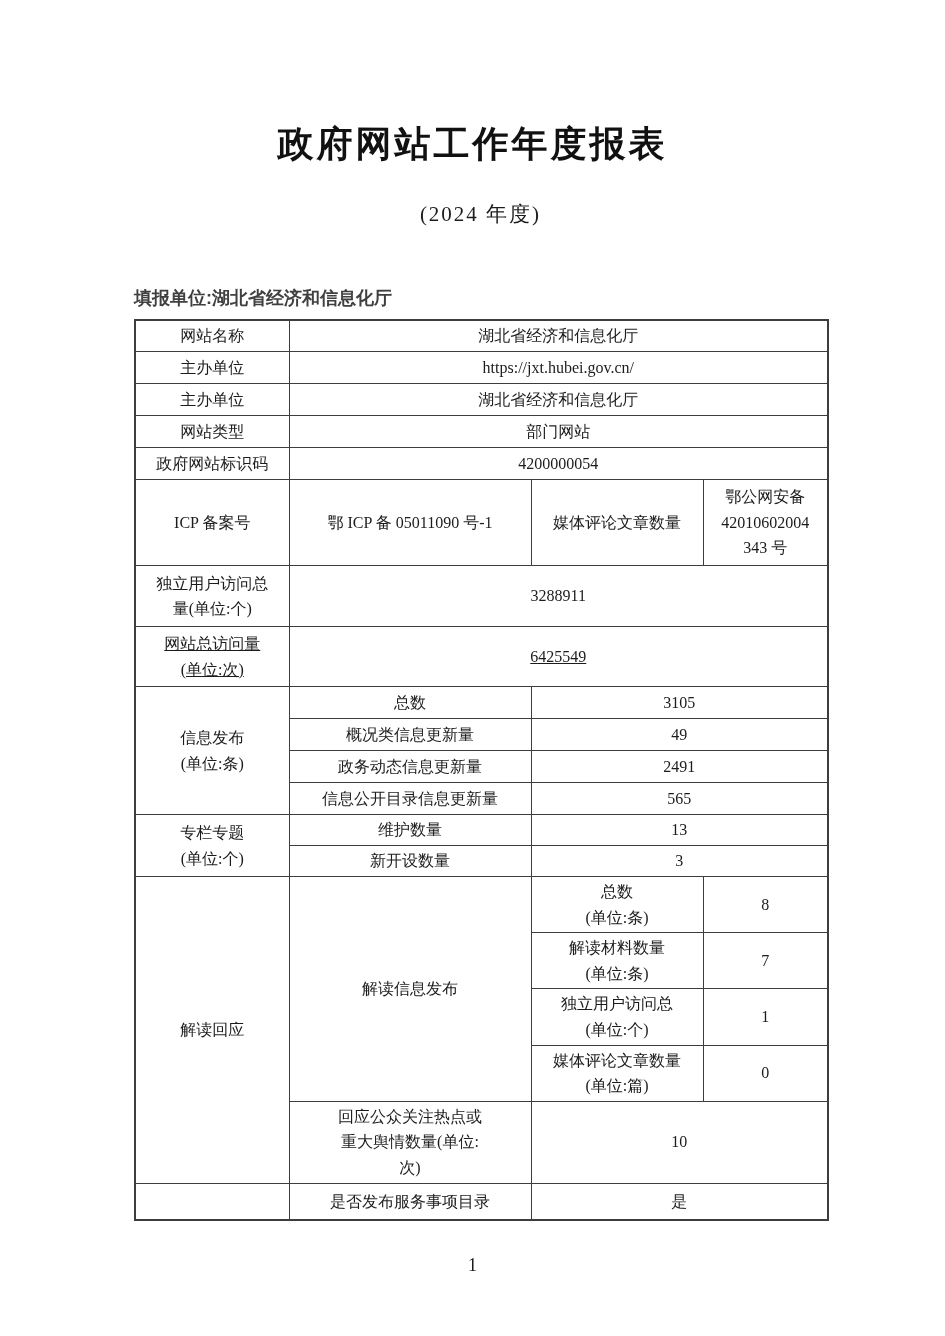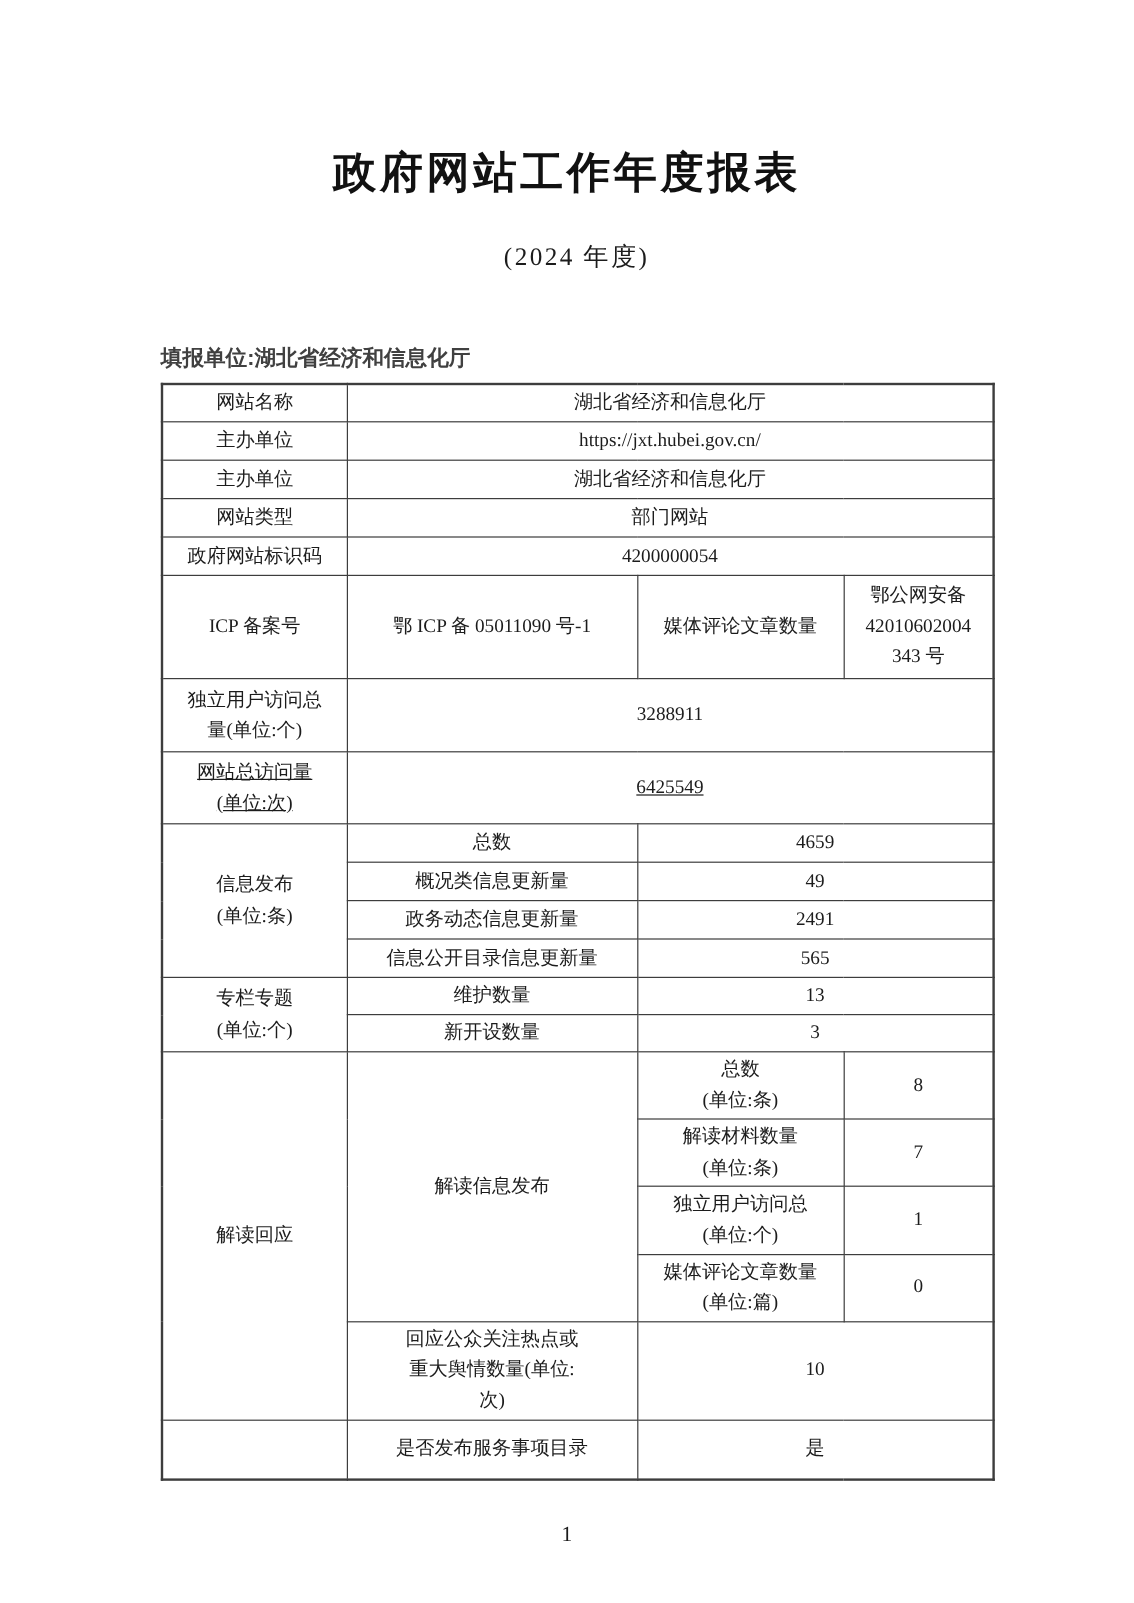--- a/index.html
+++ b/index.html
@@ -64,21 +64,21 @@
     color: #1c1c1c;
     overflow: hidden;
   }
   tr.h32 { height: 32px; }
   tr.h31 { height: 31px; }
   tr.h86 { height: 86px; }
   tr.h61 { height: 61px; }
   tr.h60 { height: 60px; text-decoration: underline; }
   tr.h54 { height: 54px; }
   tr.h72 { height: 72px; margin-left: 32px; }
-  tr.h50 { height: 50px; }
+  tr.h50 { height: 37px; }
   .page-number {
     margin-top: 34px;
     text-align: center;
     font-size: 18px;
     color: #1c1c1c;
   }
 </style>
 </head>
 <body>
 
@@ -133,21 +133,21 @@
       </tr>
       <tr class="h60">
         <td>网站总访问量
 (单位:次)</td>
         <td colspan="3">6425549</td>
       </tr>
       <tr class="h32">
         <td rowspan="4">信息发布
 (单位:条)</td>
         <td>总数</td>
-        <td colspan="2">4659</td>
+        <td colspan="2">3105</td>
       </tr>
       <tr class="h32">
         <td>概况类信息更新量</td>
         <td colspan="2">49</td>
       </tr>
       <tr class="h32">
         <td>政务动态信息更新量</td>
         <td colspan="2">2491</td>
       </tr>
       <tr class="h32">

